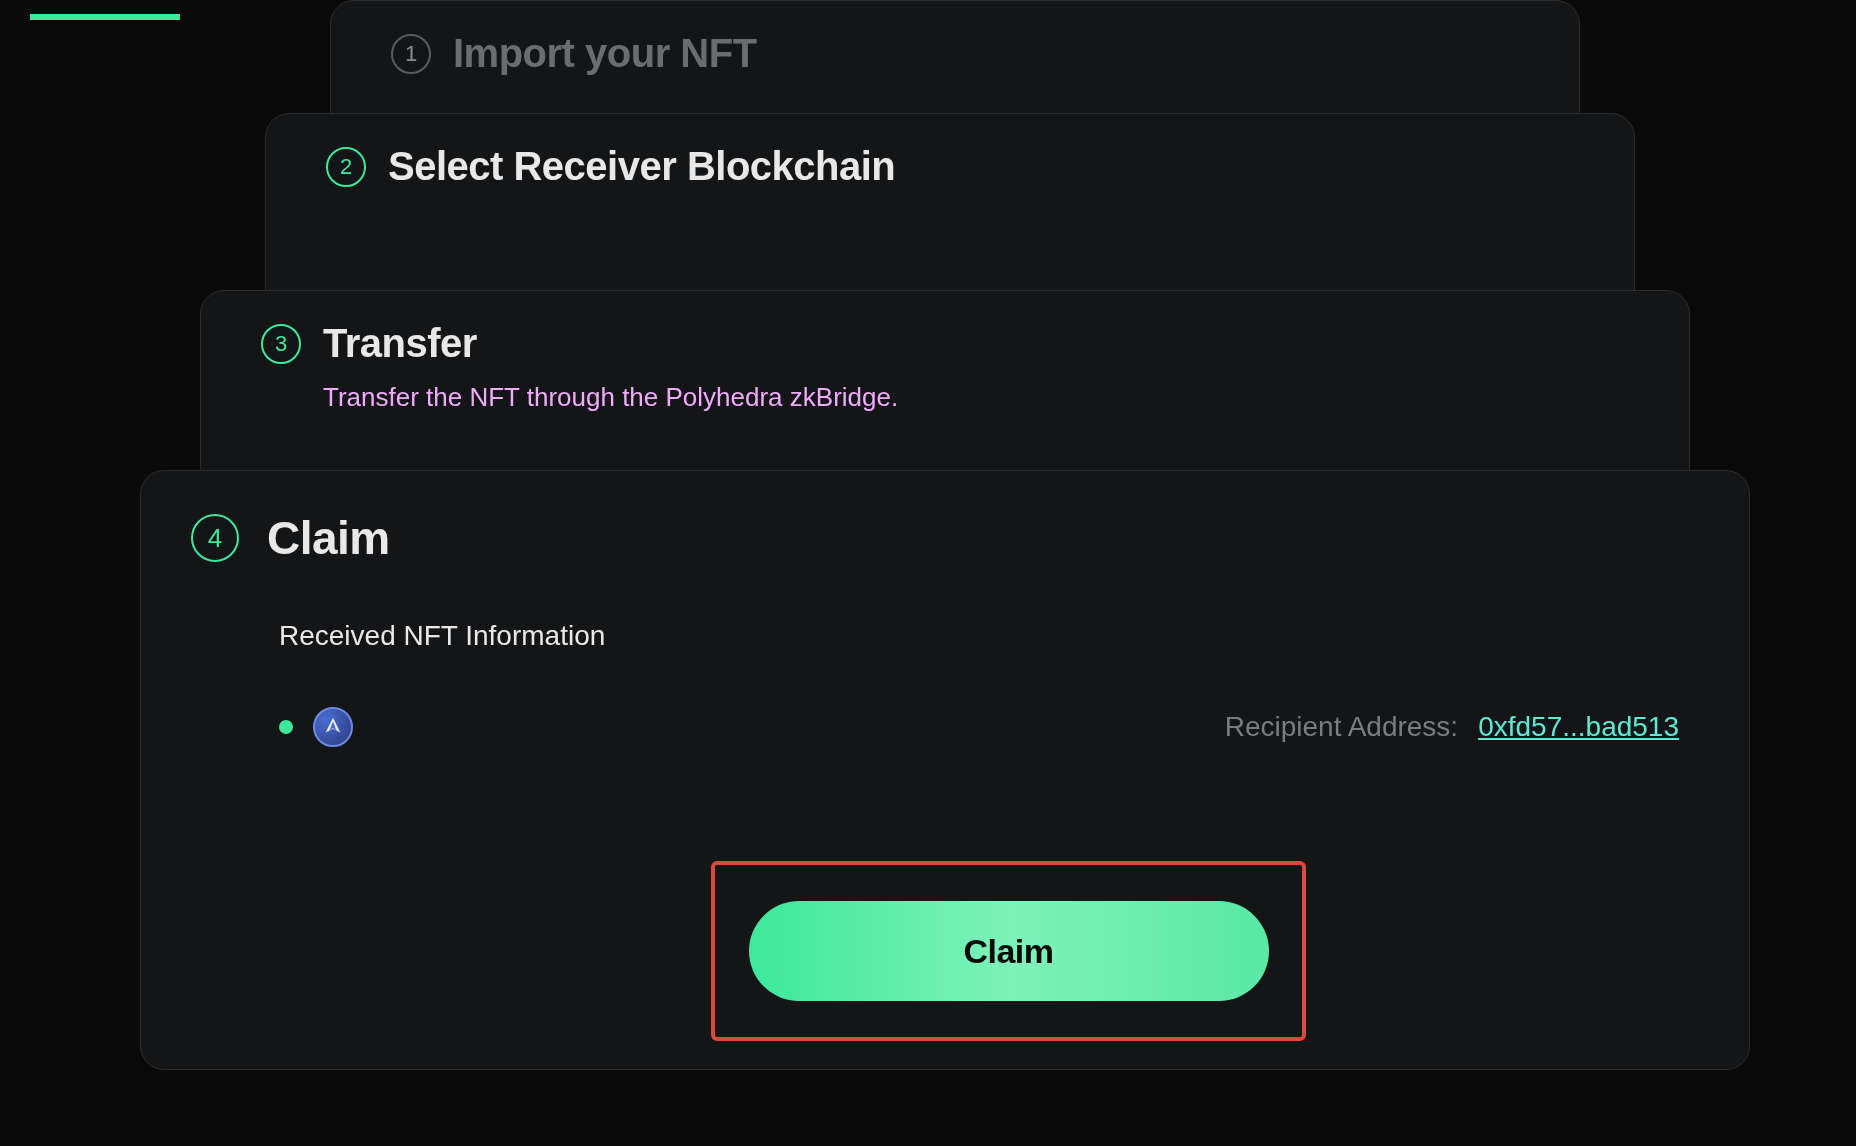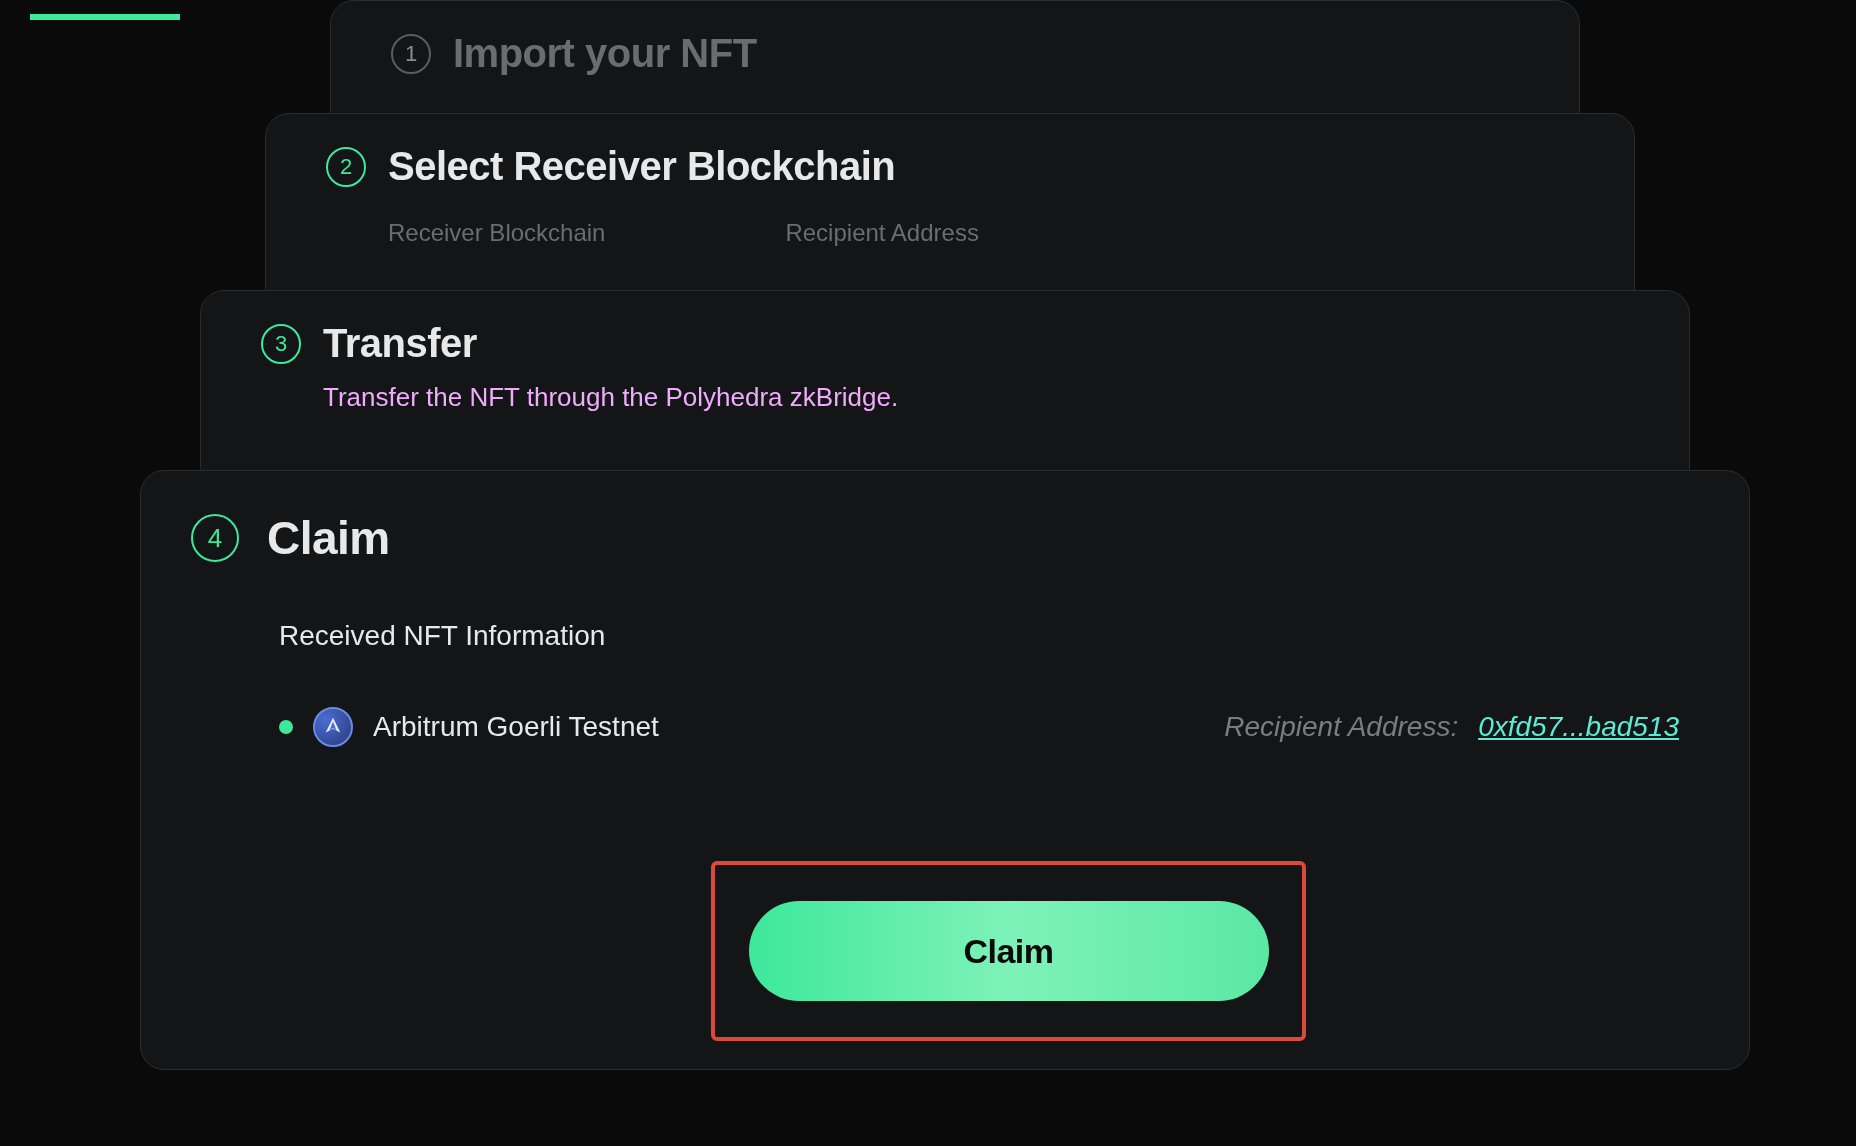--- a/index.html
+++ b/index.html
@@ -165,21 +165,20 @@
   .chain-name {
     font-size: 28px;
     color: #e8e8e8;
     margin-left: 6px;
   }
   .address-group {
     margin-left: auto;
     display: flex;
     align-items: center;
     gap: 20px;
-    font-style: italic;
   }
   .address-value {
     font-size: 28px;
     color: #5eead4;
     text-decoration: underline;
   }
   .highlight-box {
     position: absolute;
     top: 390px;
     left: 570px;
@@ -216,24 +215,20 @@
       <div class="step-number dim">1</div>
       <div class="step-title dim">Import your NFT</div>
     </div>
   </div>
 
   <div class="step-card step2">
     <div class="step-header">
       <div class="step-number">2</div>
       <div class="step-title">Select Receiver Blockchain</div>
     </div>
-    <div class="field-row">
-      <div class="field-label">Receiver Blockchain</div>
-      <div class="field-label">Recipient Address</div>
-    </div>
   </div>
 
   <div class="step-card step3">
     <div class="step-header">
       <div class="step-number">3</div>
       <div class="step-title">Transfer</div>
     </div>
     <div class="step-subtitle">Transfer the NFT through the Polyhedra zkBridge.</div>
   </div>
 
@@ -246,21 +241,20 @@
     <div class="section-title">Received NFT Information</div>
 
     <div class="info-row">
       <div class="status-dot"></div>
       <div class="chain-icon">
         <svg viewBox="0 0 24 24" fill="none">
           <path d="M12 2 L20 18 L12 14 L4 18 Z" fill="#ffffff" opacity="0.9"></path>
           <path d="M12 6 L16 16 L12 13 L8 16 Z" fill="#4a6cd4"></path>
         </svg>
       </div>
-      <div class="chain-name">Arbitrum Goerli Testnet</div>
       <div class="address-group">
         <div class="info-label">Recipient Address:</div>
         <div class="address-value">0xfd57...bad513</div>
       </div>
     </div>
 
     <div class="highlight-box">
       <button class="claim-button">Claim</button>
     </div>
   </div>

